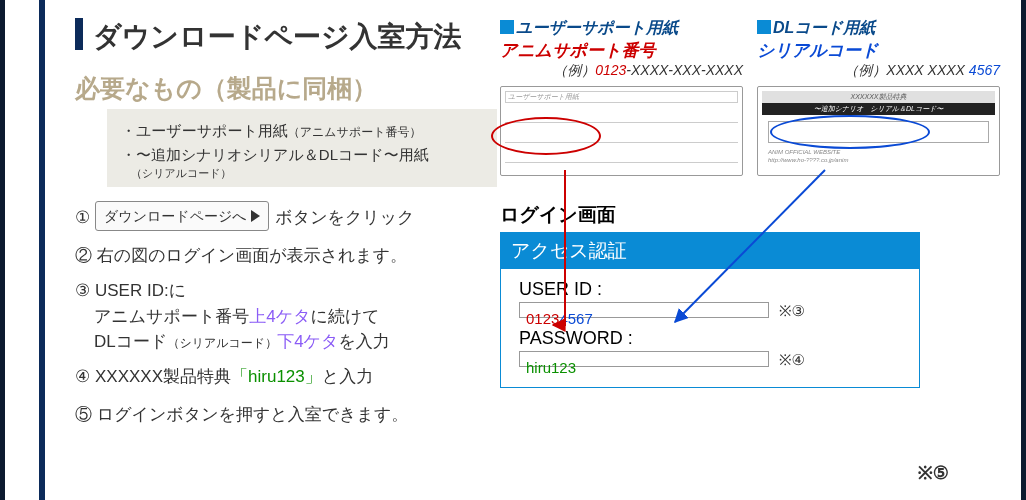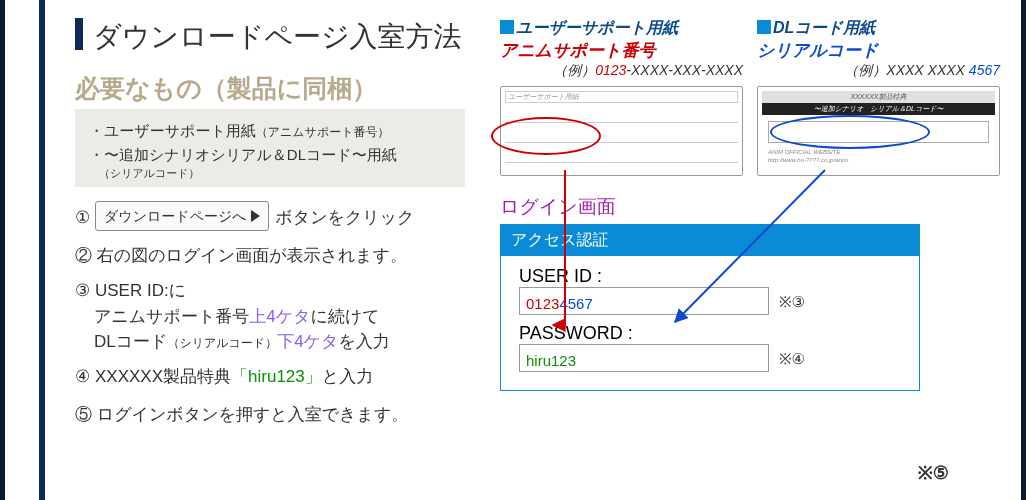--- a/index.html
+++ b/index.html
@@ -28,21 +28,21 @@
   }
   .title-rule {
     display: inline-block;
     width: 8px; height: 32px;
     background: #0c2b5a;
     vertical-align: -4px;
     margin-right: 10px;
   }
   .title {
     font-size: 28px;
-    font-weight: normal;
+    font-weight: bold;
     color: #333;
     margin-left: 40px;
     margin-bottom: 8px;
   }
   .left {
     position: absolute;
     left: 70px; top: 72px;
     width: 400px;
   }
   .need-label {
@@ -50,20 +50,21 @@
     font-size: 25px;
     font-weight: bold;
     margin-bottom: 4px;
   }
   .need-box {
     background: #ecebe5;
     padding: 10px 24px 4px 14px;
     width: 390px;
     font-size: 15px;
     line-height: 1.6;
+    margin-left: 32px;
   }
   .need-box .sub { font-size: 12px; }
   .need-box .sub2 { font-size: 11px; display: block; margin-left: 10px; margin-top: -2px; }
   .steps { margin-top: 14px; font-size: 17px; line-height: 1.9; }
   .steps li { list-style: none; margin-bottom: 6px; }
   .dl-btn {
     display: inline-flex;
     align-items: center;
     border: 1px solid #888;
     border-radius: 3px;
@@ -155,45 +156,45 @@
   }
   .blue-ellipse {
     position: absolute;
     left: 12px; top: 28px;
     width: 160px; height: 34px;
     border: 2px solid #0a4ad5;
     border-radius: 50%;
   }
 
   .login-title {
-    color: #a21caf;
+    color: #000000;
     font-size: 19px;
-    font-weight: normal;
-    margin-top: 18px;
+    font-weight: bold;
+    margin-top: 26px;
   }
   .login-box {
     margin-top: 4px;
     border: 1px solid #0a8bd5;
     width: 420px;
     position: relative;
   }
   .login-head {
     background: #0a8bd5;
     color: #fff;
-    font-size: 16px;
+    font-size: 19px;
     padding: 5px 10px;
   }
   .login-body {
     padding: 10px 18px 10px 18px;
     background: #fff;
   }
   .field-label { font-size: 18px; color: #000000; }
   .field-row { display: flex; align-items: center; gap: 10px; margin-bottom: 8px; }
   .field-input {
-    width: 250px; height: 28px;
+    width: 250px; height: 16px;
     border: 1px solid #999;
     padding: 7px 6px;
     font-size: 15px;
     font-family: inherit;
   }
   .uid .four-red { color: #cc0000; }
   .uid .four-blue { color: #0a4ad5; }
   .pwd-green { color: #0a9000; }
   .ref { font-size: 15px; color: #333; }
   .login-btn {

